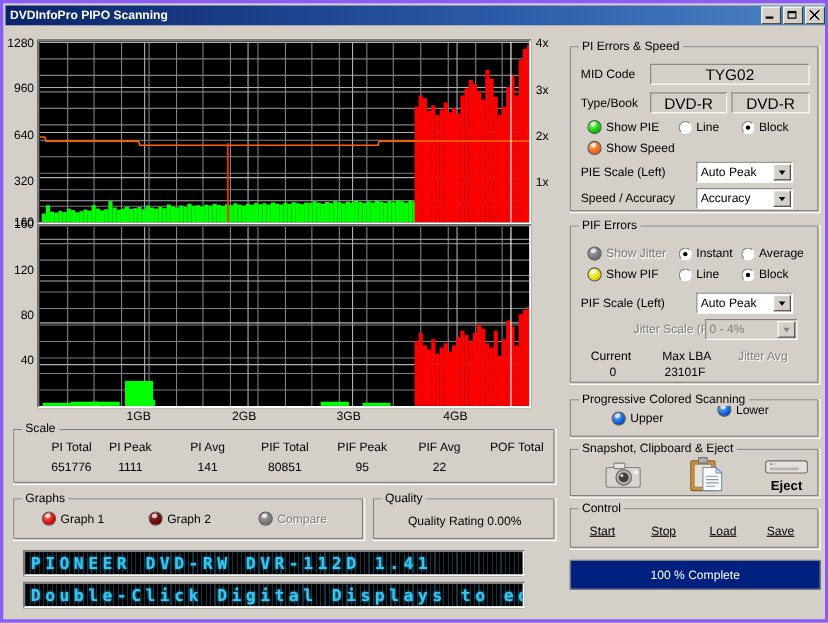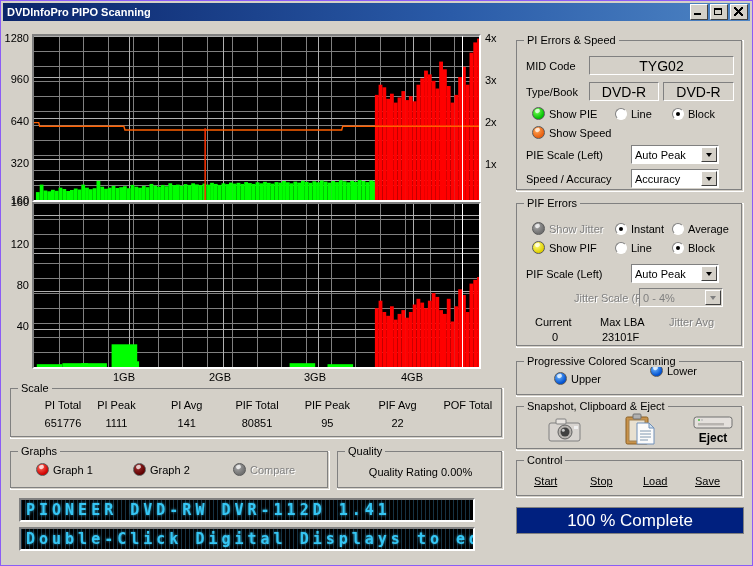--- a/index.html
+++ b/index.html
@@ -6,21 +6,21 @@
   body{
     width:753px;height:566px;overflow:hidden;
     background:#d4d0c8;
     font-family:"Liberation Sans", sans-serif;
     font-size:11px;color:#000;
     -webkit-font-smoothing:none;
   }
   .window{
     position:absolute;left:0;top:0;width:753px;height:566px;
     background:#d4d0c8;
-    border:1px solid #8b5cf6;
+    border:3px solid #8b5cf6;
     box-sizing:border-box;
   }
   
   .titlebar{
     position:absolute;left:2px;top:2px;width:747px;height:18px;
     background:linear-gradient(90deg,#0a246a 0%,#2a5ba8 60%,#4d84c4 100%);
     display:flex;align-items:center;
   }
   .title-text{
     color:#fff;font-weight:bold;font-size:11px;padding-left:4px;
@@ -147,21 +147,21 @@
     font-family:"DejaVu Sans Mono", monospace;
     font-size:15px;color:#35c6f4;
     letter-spacing:4.0px;white-space:nowrap;
     padding-left:5px;font-weight:bold;
     text-shadow:0 0 3px rgba(53,198,244,.8);
   }
   .progress{
     position:absolute;background:#00207f;
     border:1px solid #808080;
     display:flex;align-items:center;justify-content:center;
-    color:#fff;font-size:17px;box-sizing:border-box;
+    color:#fff;font-size:11px;box-sizing:border-box;
   }
   .lbl{position:absolute;font-size:11px;white-space:nowrap;}
   .underline{text-decoration:underline;}
   .ctrl-btn{position:absolute;font-size:11px;white-space:nowrap;cursor:default;}
 </style>
 </head>
 <body>
 
 <div class="window">
 

